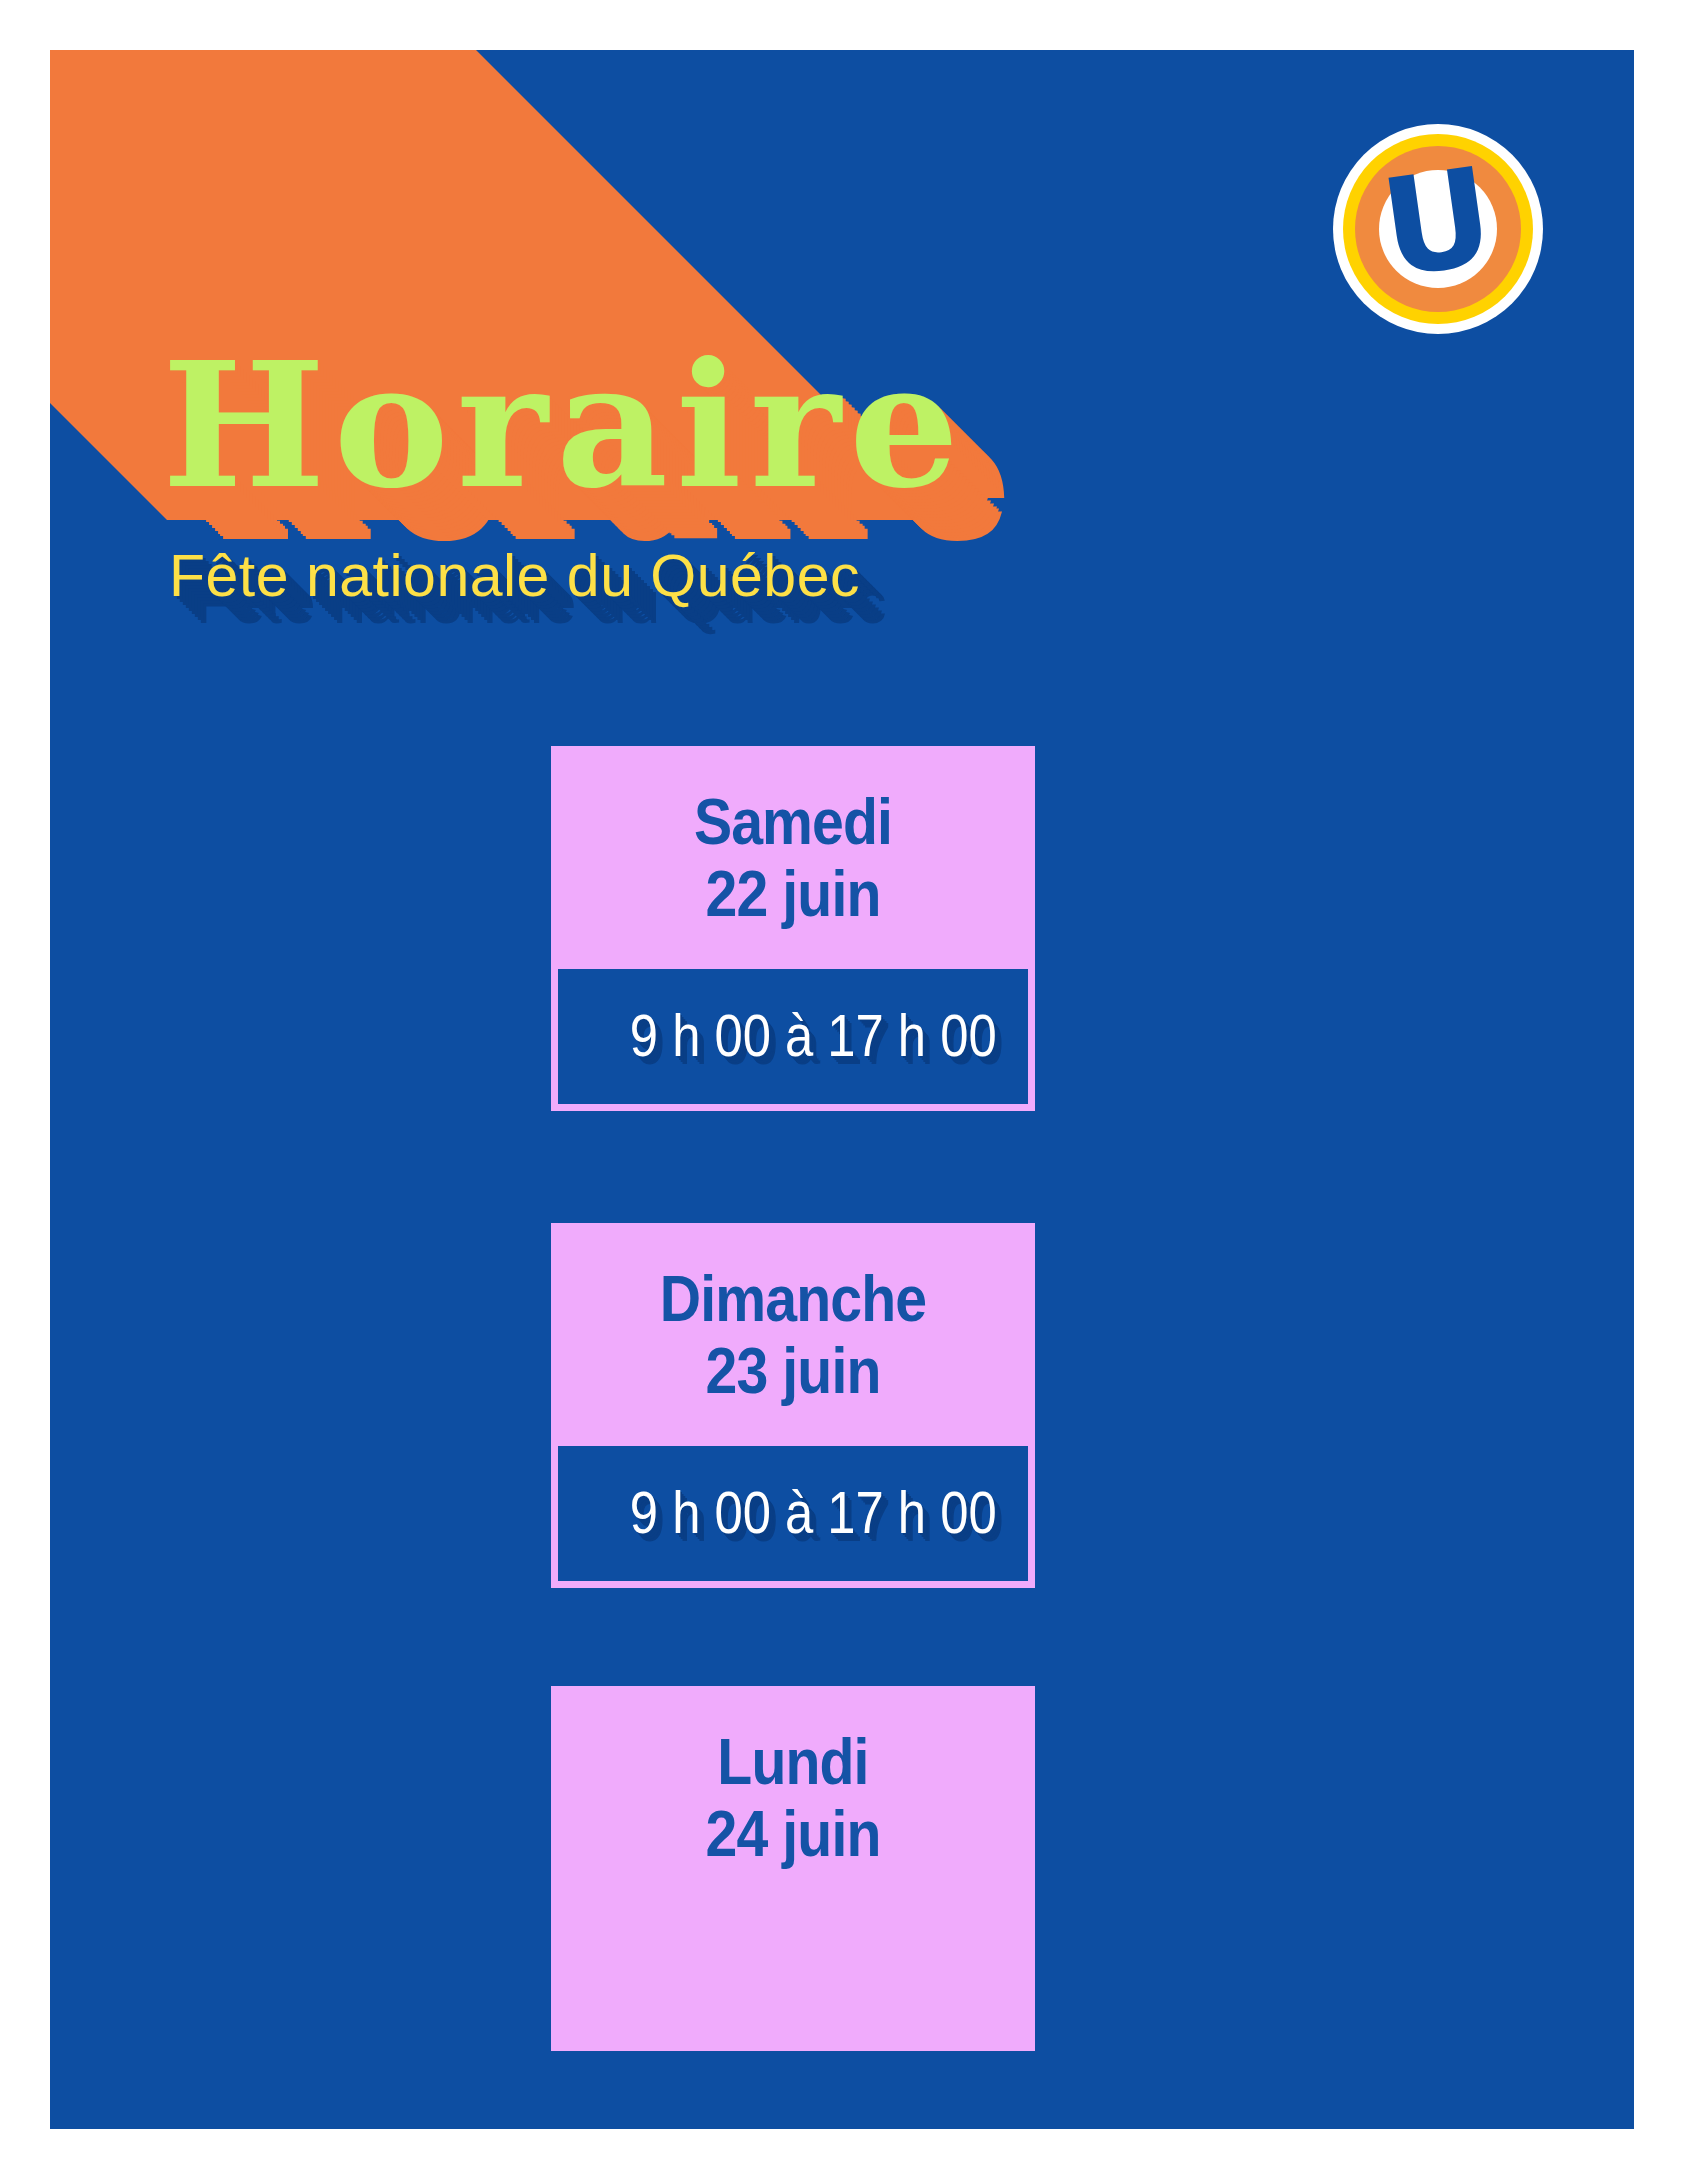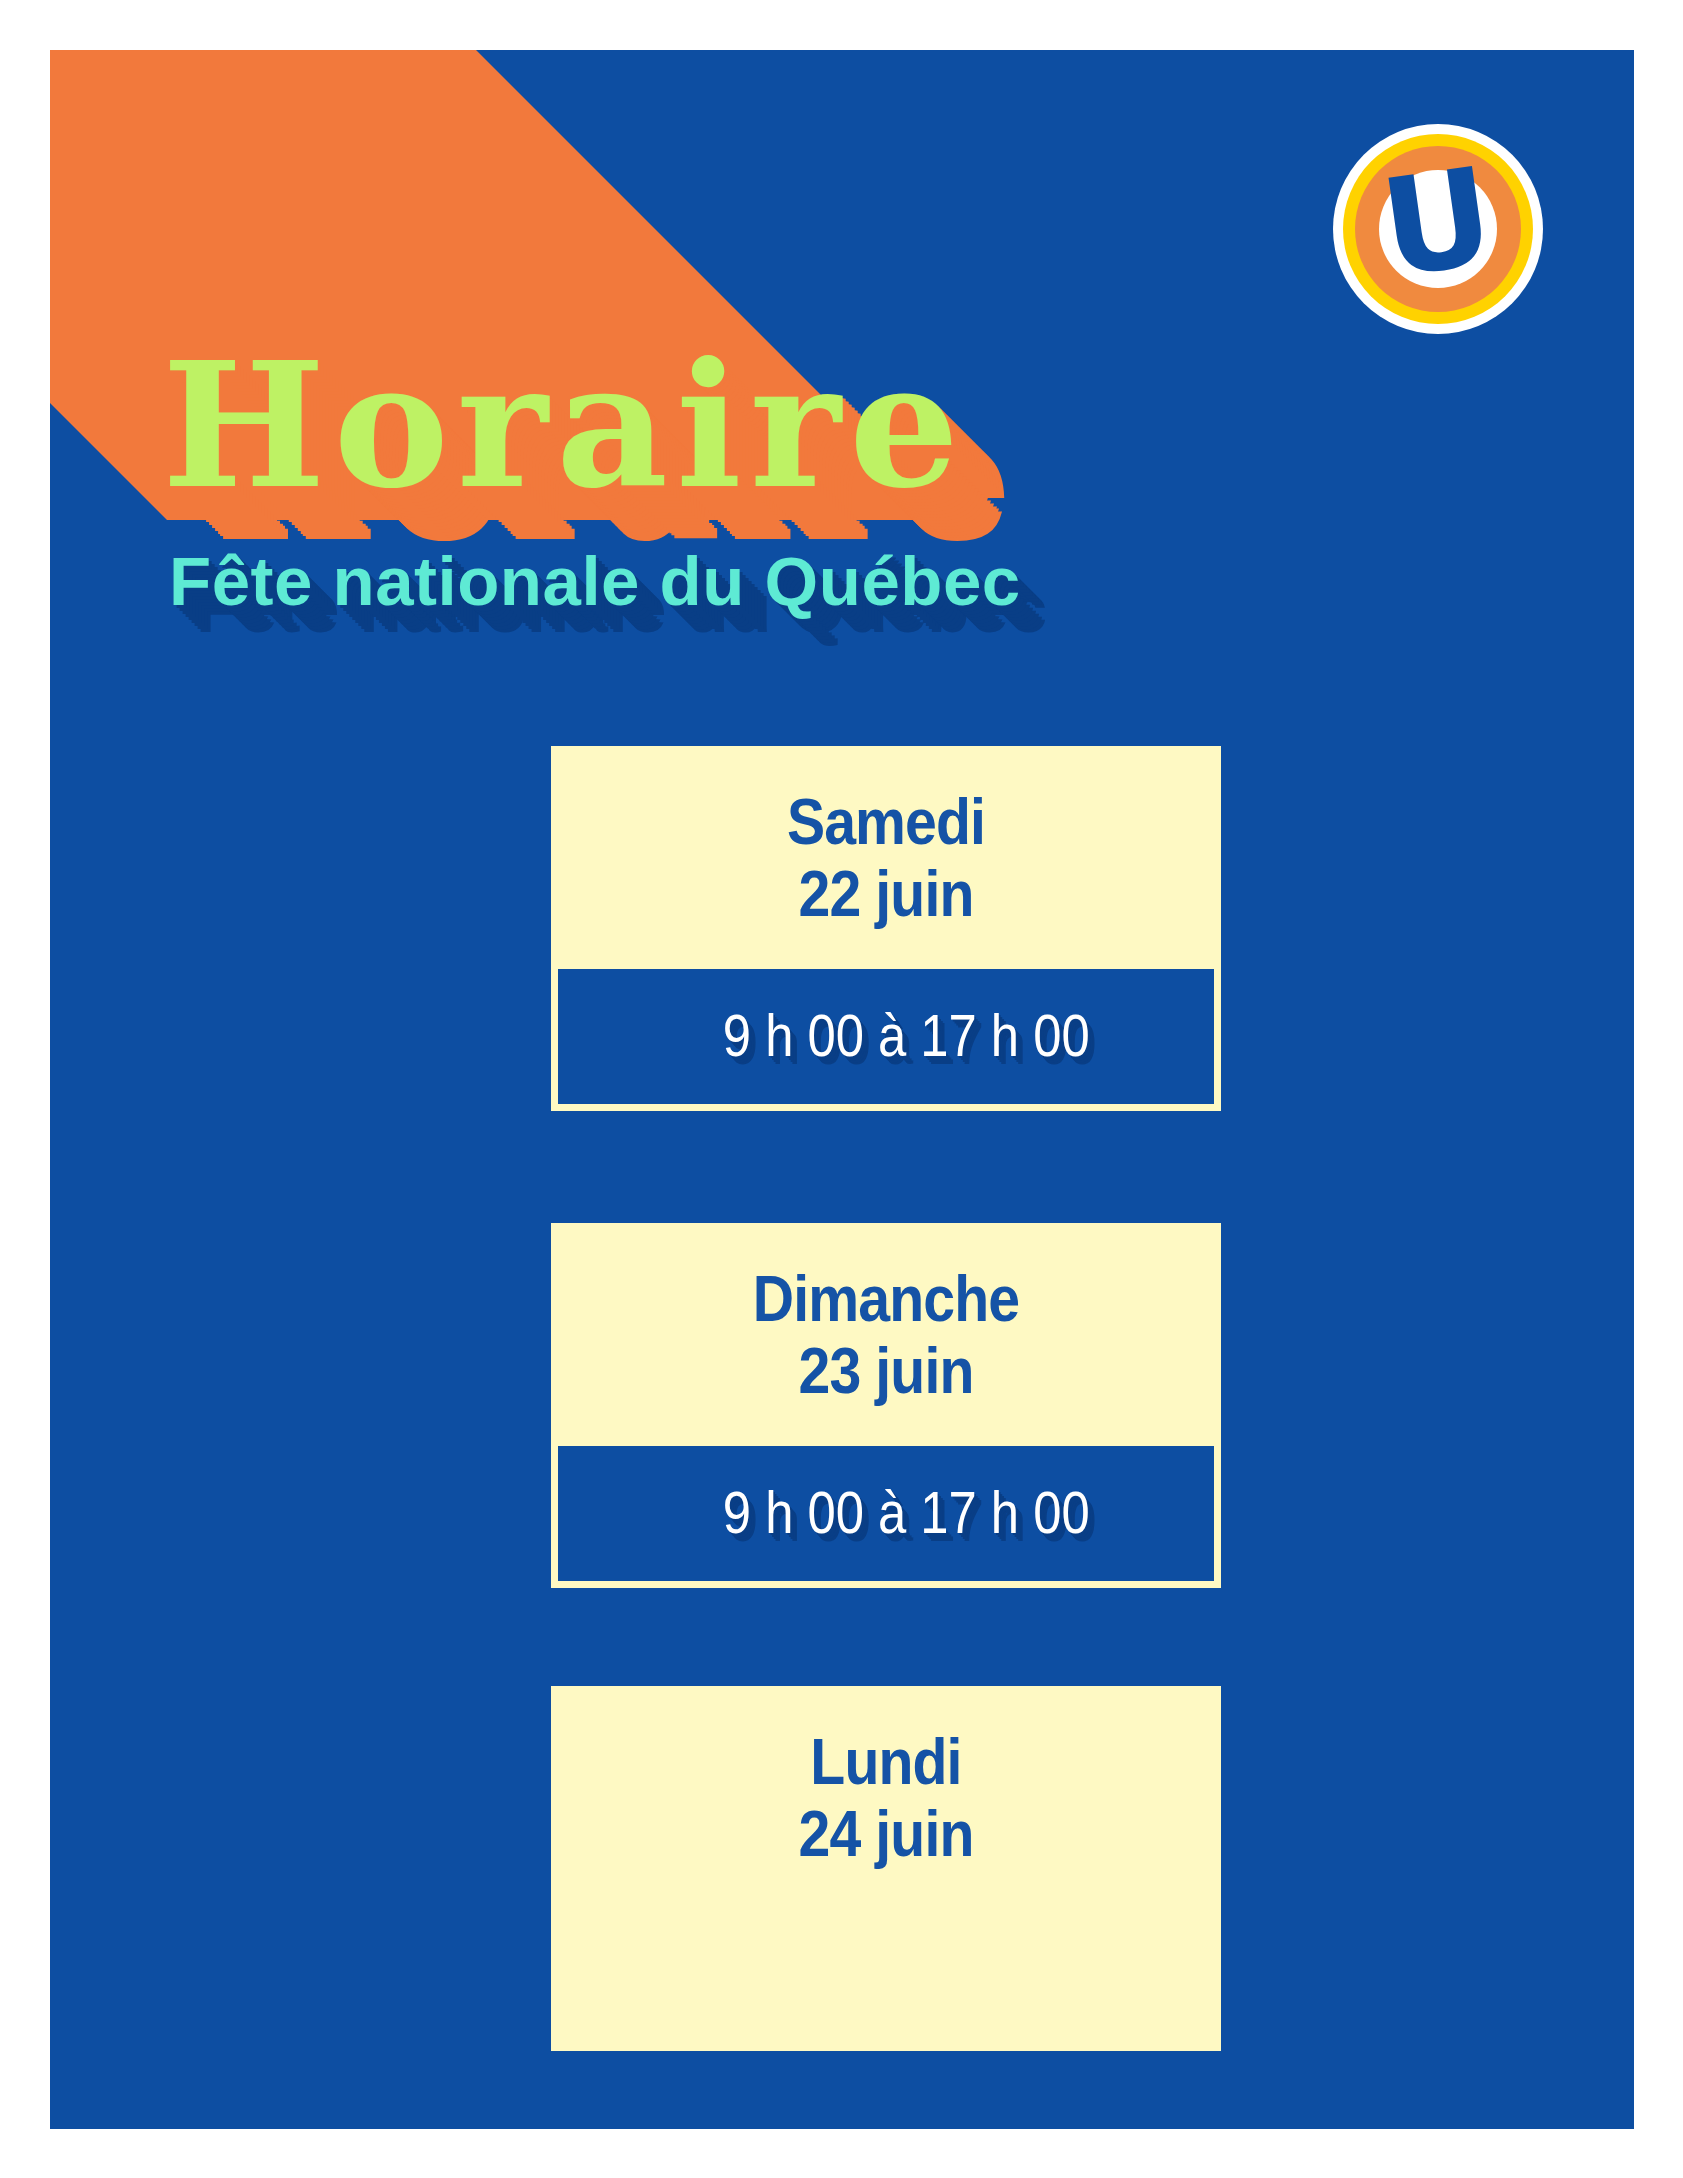--- a/index.html
+++ b/index.html
@@ -26,24 +26,24 @@
     position:absolute;left:112px;top:289px;
     font-family:"DejaVu Serif", serif;
     font-weight:700;
     font-size:173px;line-height:1;
     letter-spacing:8px;
     color:#bef264;
     white-space:nowrap;
   }
   .subtitle{
     position:absolute;left:119px;top:497px;
-    font-weight:700;
-    font-size:69px;line-height:1;
+    font-weight:400;
+    font-size:59px;line-height:1;
     letter-spacing:0.5px;
-    color:#5eead4;
+    color:#fde047;
     white-space:nowrap;
   }
   
   .logo{
     position:absolute;left:1283px;top:74px;
     width:210px;height:210px;border-radius:50%;
     background:#ffffff;
   }
   .logo .ring-yellow{
     position:absolute;inset:10px;border-radius:50%;
@@ -61,22 +61,22 @@
   .logo .u{
     font-family:"DejaVu Sans", sans-serif;
     font-weight:700;
     font-size:134px;line-height:1;
     color:var(--blue,#0d4ea2);
     transform:rotate(-8deg) translateY(-6px);
   }
   
   .card{
     position:absolute;left:501px;
-    width:670px;height:365px;
-    background:#fef9c3;
+    width:484px;height:365px;
+    background:#f0abfc;
   }
   .card.c1{top:696px;}
   .card.c2{top:1173px;}
   .card.c3{top:1636px;}
   .card .day-block{
     position:absolute;left:0;top:0;right:0;height:223px;
     display:flex;flex-direction:column;align-items:center;justify-content:center;
     text-align:center;
     color:var(--text-blue,#1553a6);
     font-weight:700;

